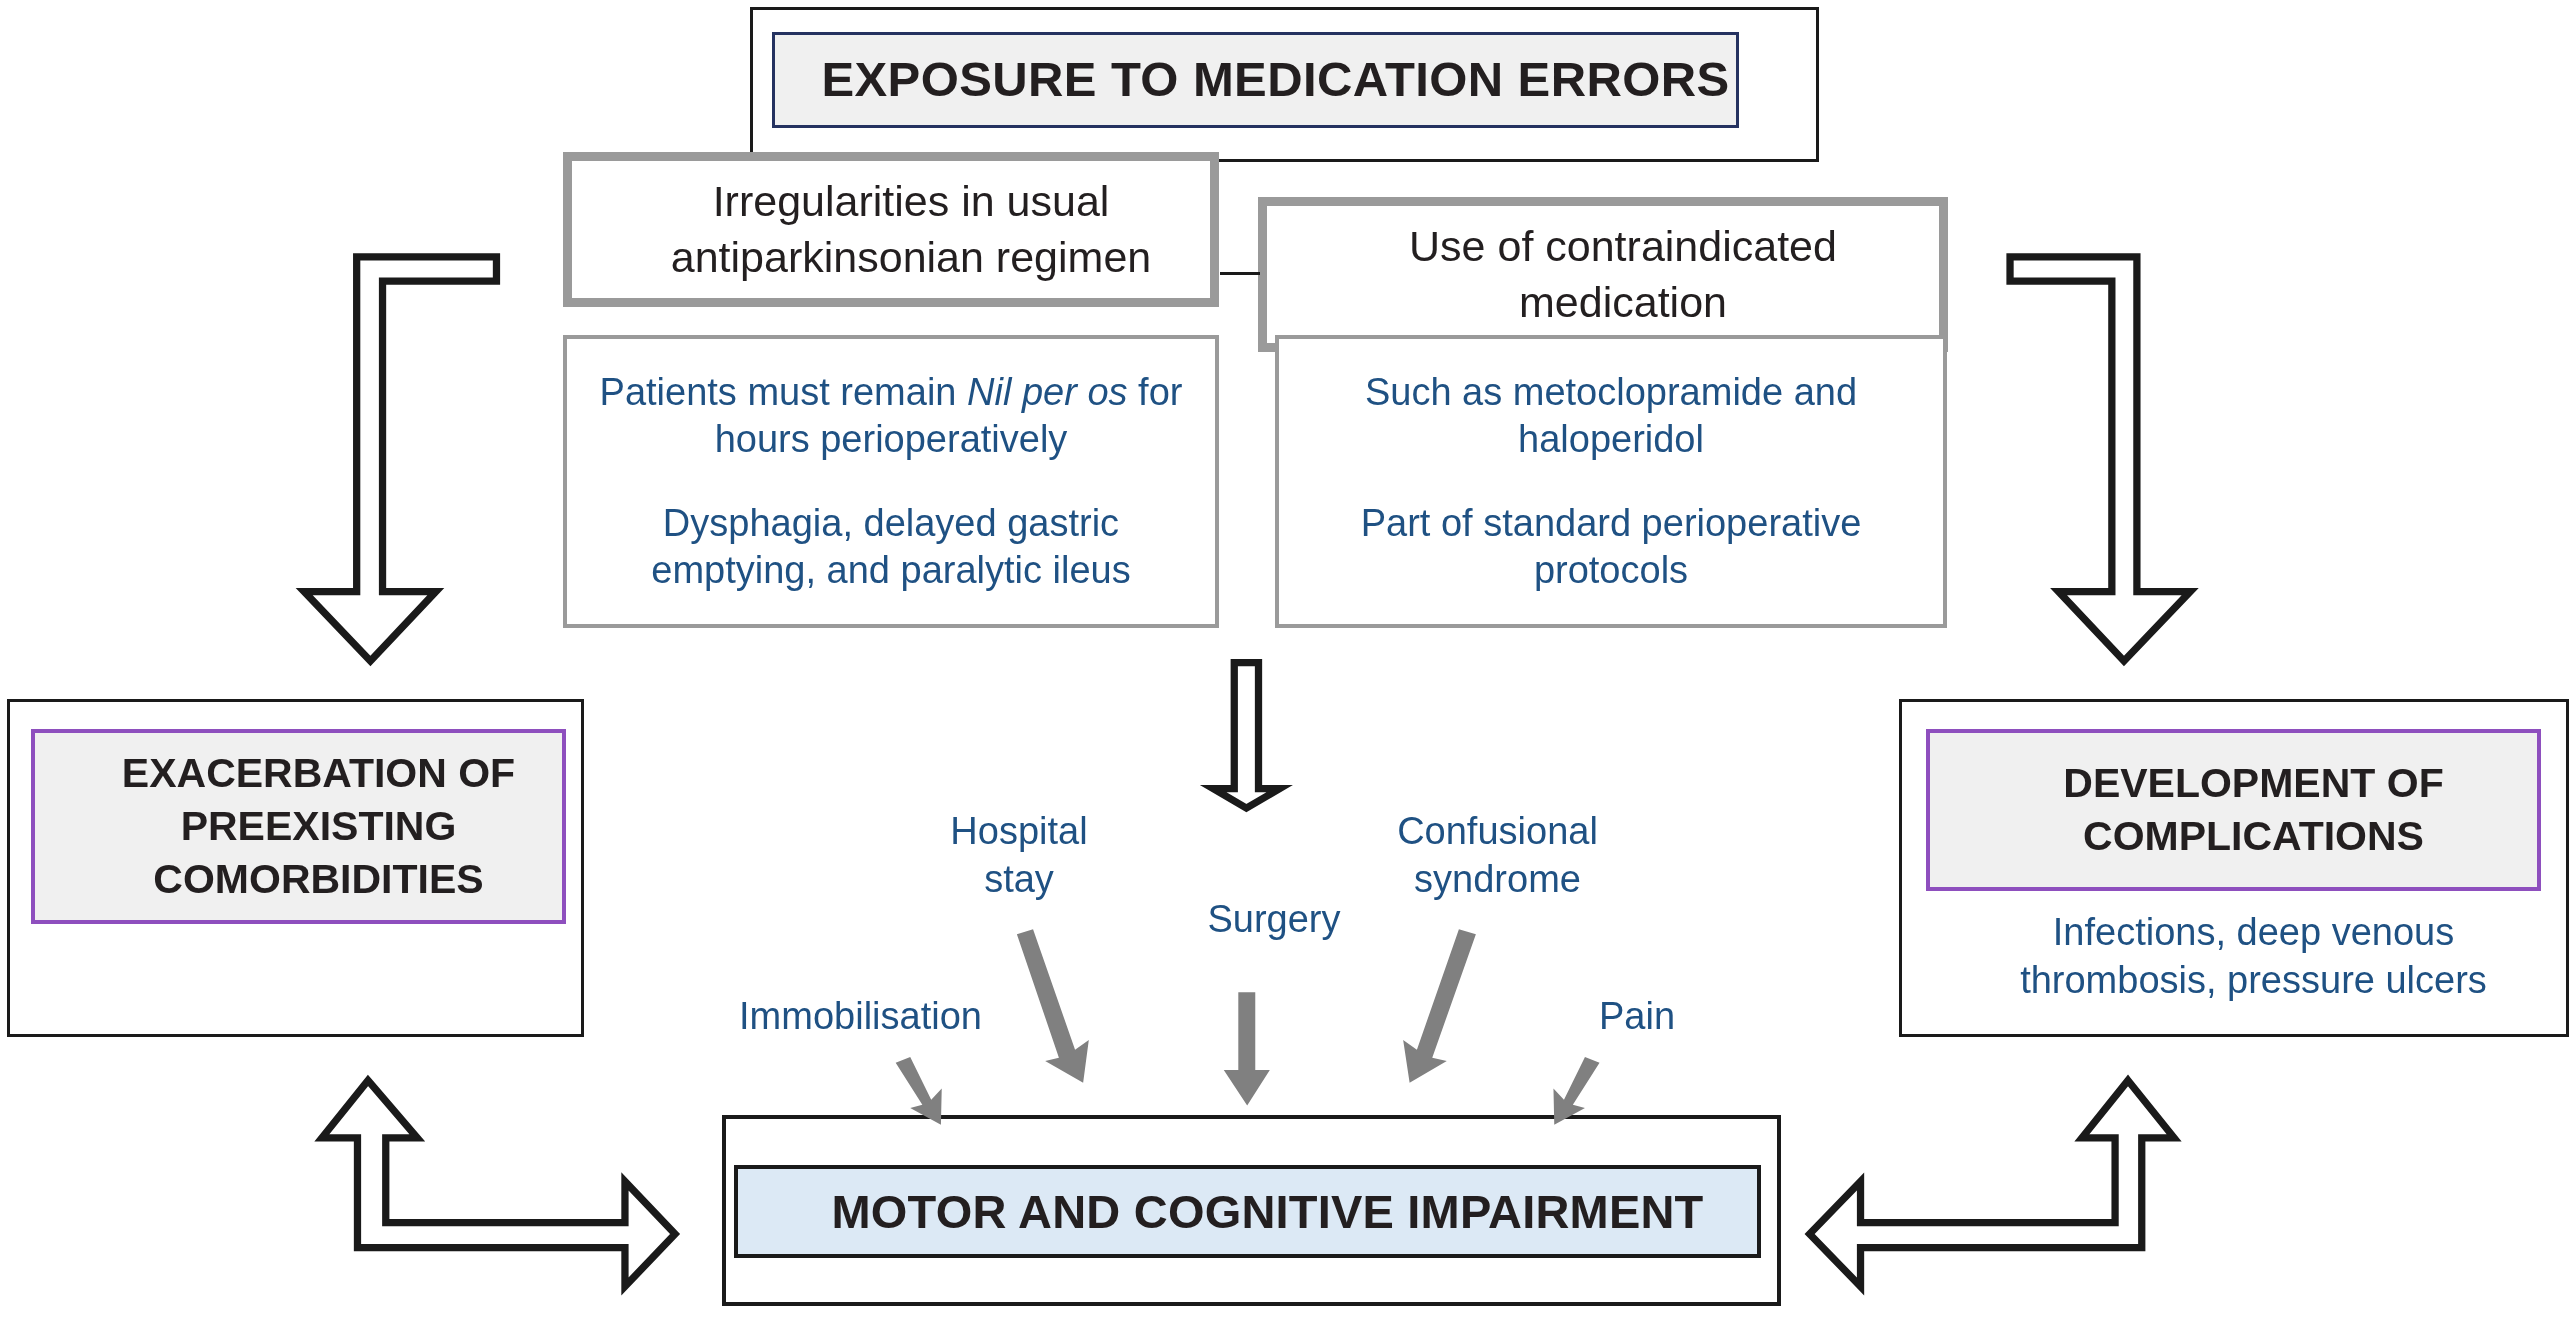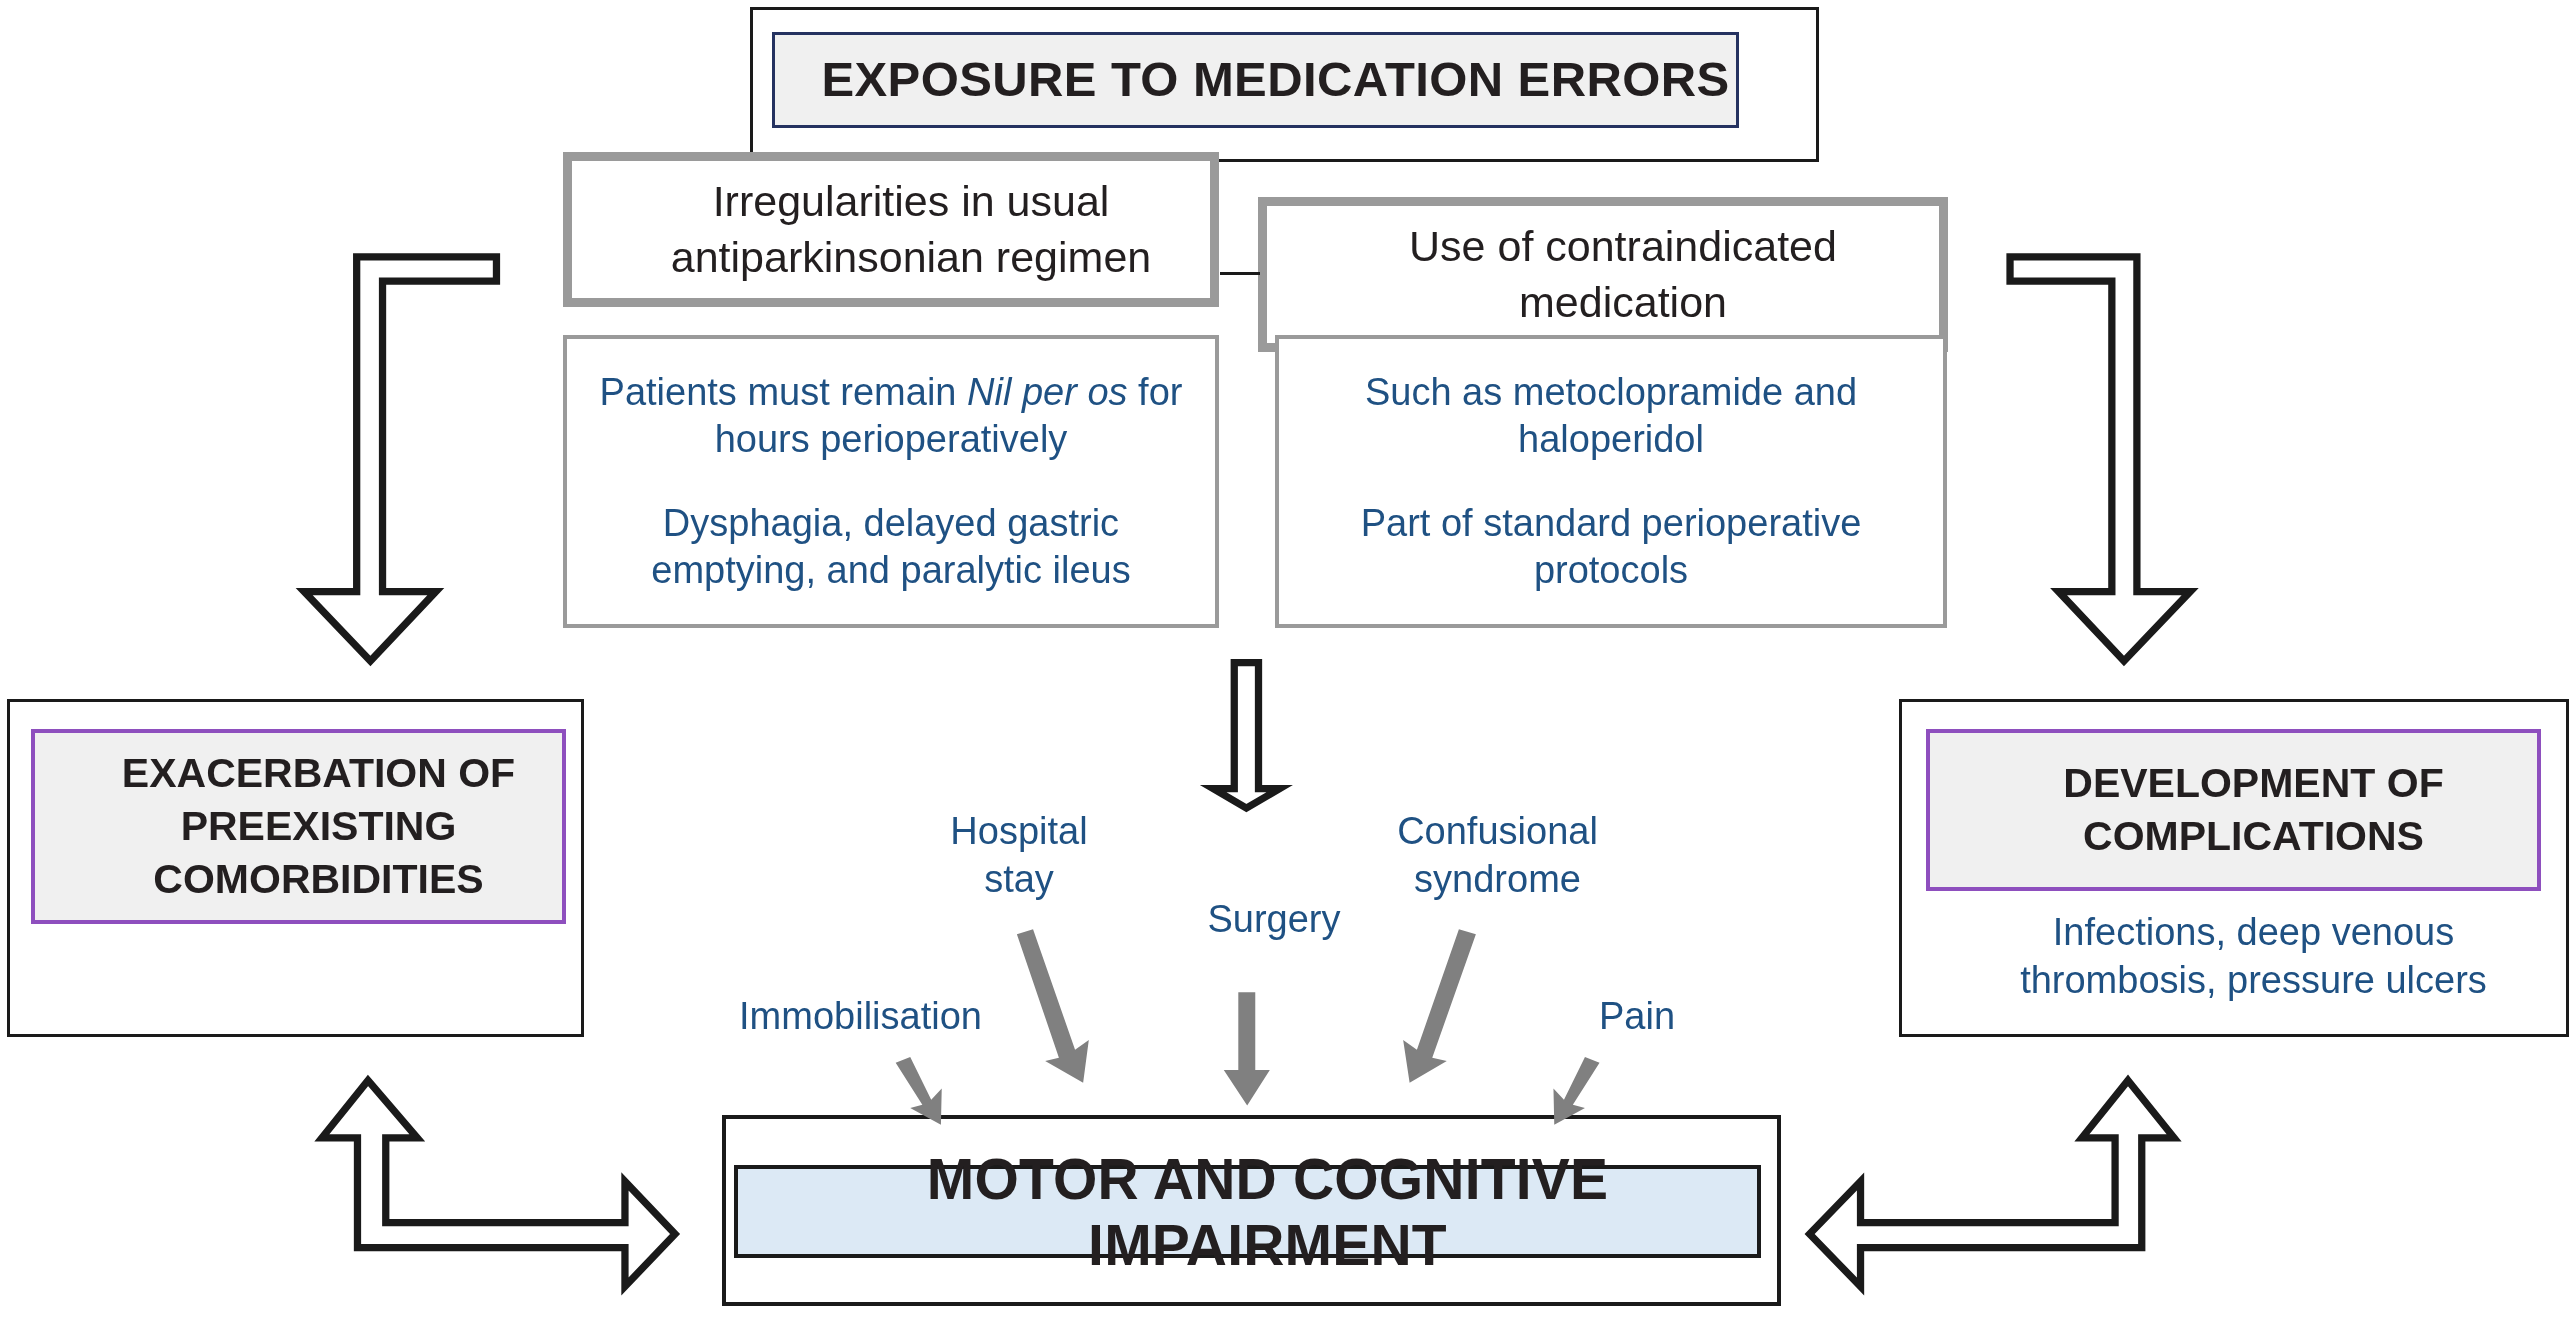--- a/index.html
+++ b/index.html
@@ -102,21 +102,21 @@
   .impair-outer {
     border: 4px solid #1a1a1a;
     background: #ffffff;
   }
   .impair-inner {
     background: #dce9f5;
     border: 4.8px solid #1a1a1a;
   }
   .impair-inner .label {
     font-weight: bold;
-    font-size: 57px;
+    font-size: 47px;
     color: #231f20;
     letter-spacing: 0.2px;
   }
 
   
   .risk-label {
     color: #1f5183;
     font-size: 38px;
     line-height: 1.26;
     text-align: center;

